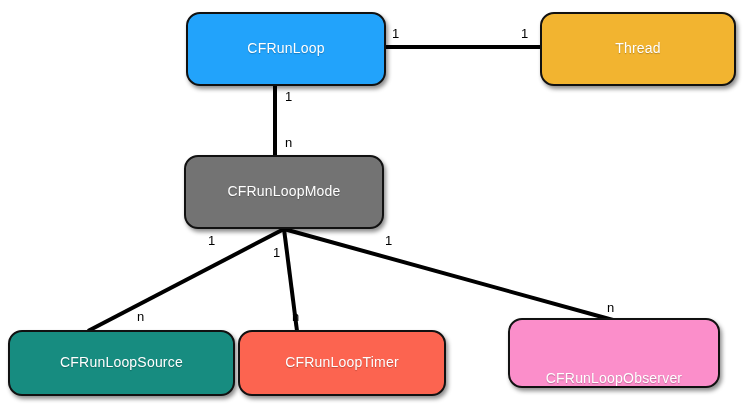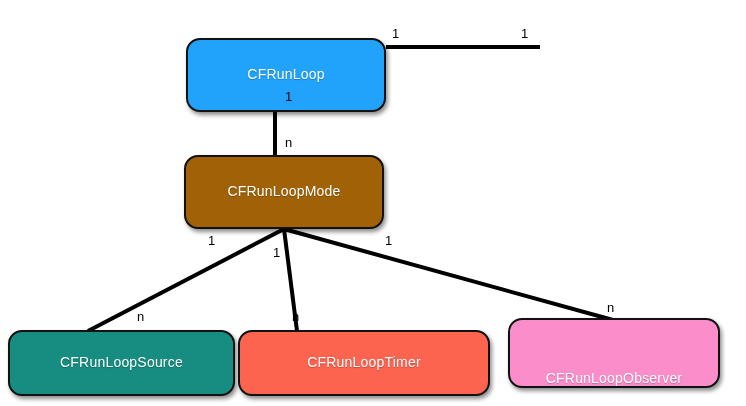--- a/index.html
+++ b/index.html
@@ -64,34 +64,37 @@
   <svg id="edge-layer" viewBox="0 0 746 406" width="746" height="406" xmlns="http://www.w3.org/2000/svg">
     <g id="edges-group">
         <line x1="386" y1="47" x2="540" y2="47" stroke="#000000" stroke-width="4" stroke-linecap="butt"></line>
         <line x1="275" y1="86" x2="275" y2="155" stroke="#000000" stroke-width="4" stroke-linecap="butt"></line>
         <line x1="284" y1="229" x2="88" y2="331" stroke="#000000" stroke-width="4" stroke-linecap="butt"></line>
         <line x1="284" y1="229" x2="297" y2="331" stroke="#000000" stroke-width="4" stroke-linecap="butt"></line>
         <line x1="284" y1="229" x2="613" y2="320" stroke="#000000" stroke-width="4" stroke-linecap="butt"></line>
       </g>
   </svg>
 
-  <div class="node" style="left: 186px; top: 12px; width: 200px; height: 74px; background: rgb(34, 163, 251); margin-top: 26px;">
+  <div class="node" style="left: 186px; top: 12px; width: 200px; height: 74px; background: rgb(34, 163, 251);">
     <span class="node-label">CFRunLoop</span>
   </div>
 
+  <div class="node" style="left: 540px; top: 12px; width: 196px; height: 74px; background: rgb(242, 180, 48);">
+    <span class="node-label">Thread</span>
+  </div>
 
-  <div class="node" style="left: 184px; top: 155px; width: 200px; height: 74px; background: #a16207;">
+  <div class="node" style="left: 184px; top: 155px; width: 200px; height: 74px; background: #737373;">
     <span class="node-label">CFRunLoopMode</span>
   </div>
 
   <div class="node" style="left: 8px; top: 330px; width: 227px; height: 66px; background: rgb(23, 140, 128);">
     <span class="node-label">CFRunLoopSource</span>
   </div>
 
-  <div class="node" style="left: 238px; top: 330px; width: 252px; height: 66px; background: rgb(252, 100, 80);">
+  <div class="node" style="left: 238px; top: 330px; width: 208px; height: 66px; background: rgb(252, 100, 80);">
     <span class="node-label">CFRunLoopTimer</span>
   </div>
 
   <div class="node" style="left: 508px; top: 318px; width: 212px; height: 70px; background: rgb(251, 142, 202); align-items: flex-end;">
     <span class="node-label">CFRunLoopObserver</span>
   </div>
 
   <span class="mult" style="left: 392px; top: 27px;">1</span>
   <span class="mult" style="left: 521px; top: 27px;">1</span>
   <span class="mult" style="left: 285px; top: 90px;">1</span>

